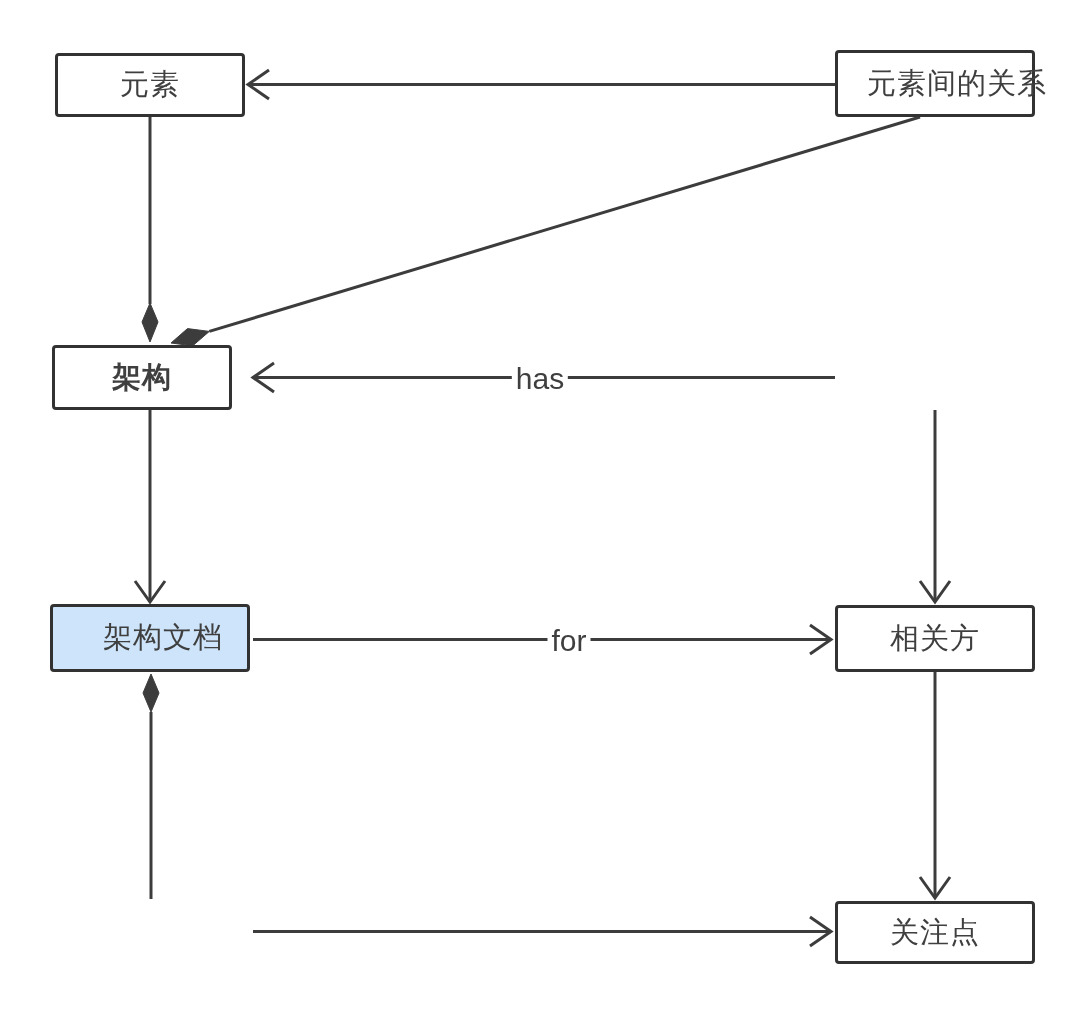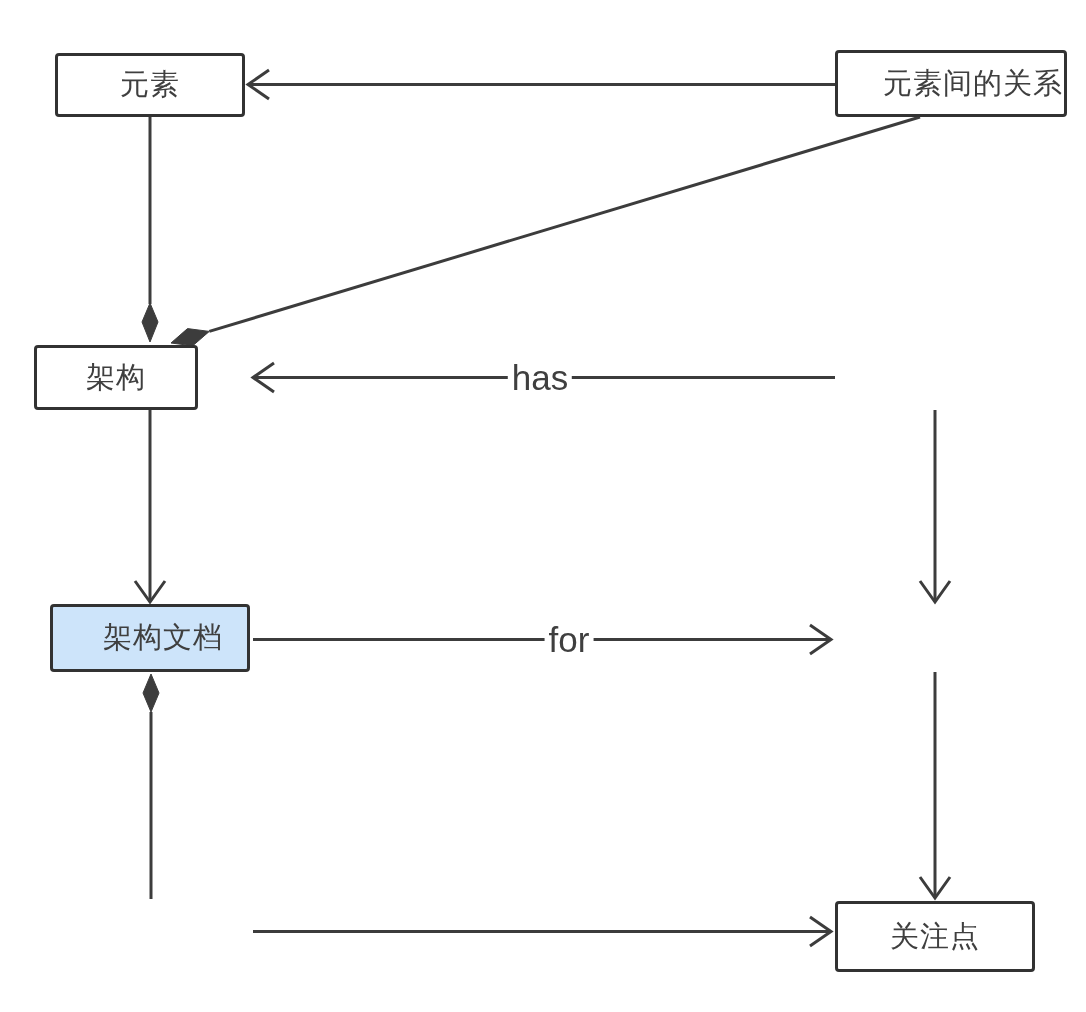--- a/index.html
+++ b/index.html
@@ -28,33 +28,33 @@
     border-radius:4px;
     background:var(--node-fill);
     color:var(--text);
     display:flex;align-items:center;justify-content:center;
     font-size:29px;
     letter-spacing:1px;
     white-space:nowrap;
   }
   .node.highlight{background:var(--highlight-fill);padding-left:26px;}
   .pos-element{left:55px;top:53px;width:190px;height:64px;}
-  .pos-element-relationship{left:835px;top:50px;width:232px;height:67px;padding-left:44px;}
-  .pos-architecture{left:34px;top:345px;width:164px;height:65px;}
+  .pos-element-relationship{left:835px;top:50px;width:200px;height:67px;padding-left:44px;}
+  .pos-architecture{left:52px;top:345px;width:180px;height:65px;font-weight:bold;}
   .pos-system{left:835px;top:345px;width:200px;height:65px;}
   .pos-architecture-document{left:50px;top:604px;width:200px;height:68px;}
   .pos-stakeholder{left:835px;top:605px;width:200px;height:67px;}
   .pos-architecture-view{left:48px;top:900px;width:202px;height:63px;}
-  .pos-concern{left:835px;top:901px;width:200px;height:71px;}
+  .pos-concern{left:835px;top:901px;width:200px;height:63px;}
   .edge-label{
     position:absolute;
     transform:translate(-50%,-50%);
     background:var(--bg);
     color:var(--text);
-    font-size:35px;
+    font-size:30px;
     line-height:1.3;
     padding:2px 4px;
   }
   .pos-label-has{left:540px;top:378px;}
   .pos-label-for{left:545px;top:640px;margin-left:24px;}
 </style>
 </head>
 <body>
 
 <div class="canvas">
@@ -122,20 +122,23 @@
 
   <div class="node pos-architecture">
     <span>架构</span>
   </div>
 
 
   <div class="node highlight pos-architecture-document">
     <span>架构文档</span>
   </div>
 
+  <div class="node pos-stakeholder">
+    <span>相关方</span>
+  </div>
 
 
   <div class="node pos-concern">
     <span>关注点</span>
   </div>
 
   <div class="edge-label pos-label-has">has</div>
   <div class="edge-label pos-label-for">for</div>
 
 </div>

